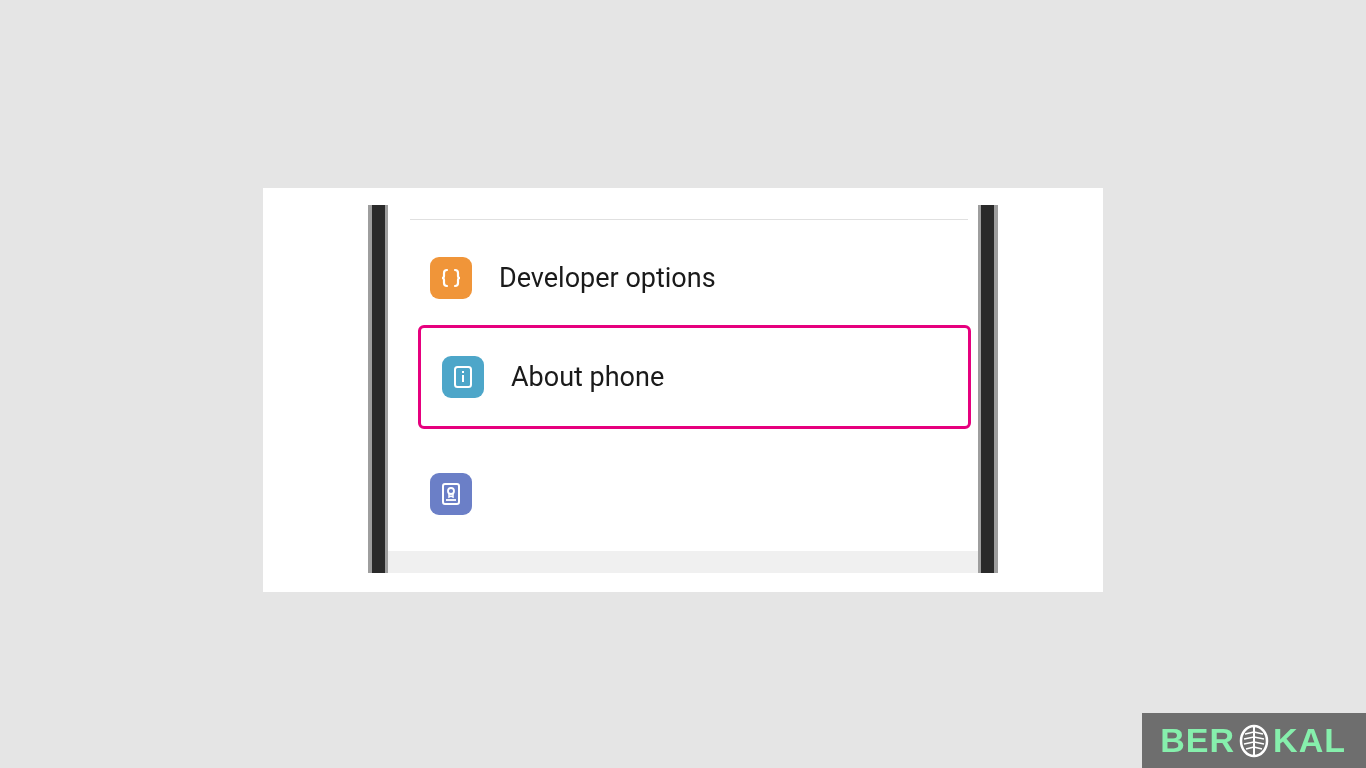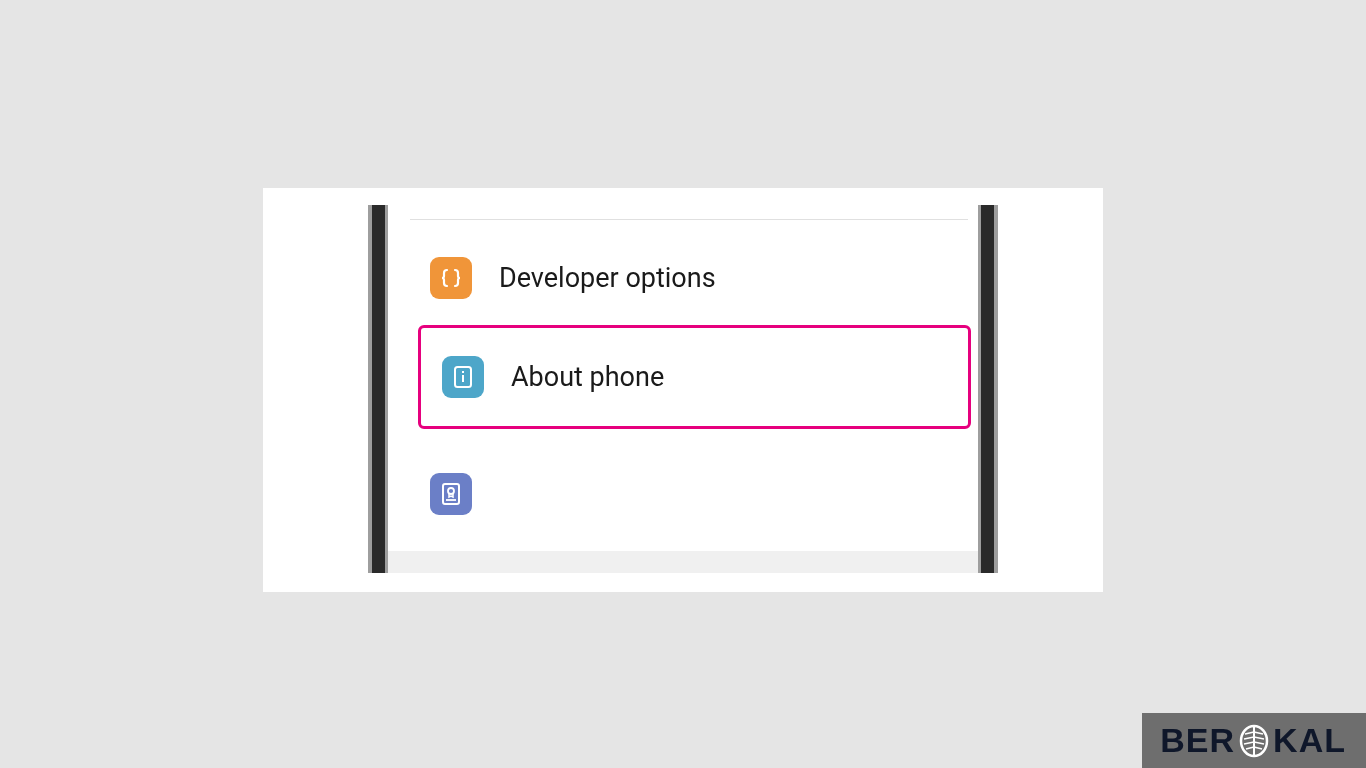--- a/index.html
+++ b/index.html
@@ -129,21 +129,21 @@
       position: absolute;
       bottom: 0;
       right: 0;
       background-color: #6e6e6e;
       padding: 8px 20px 8px 18px;
       display: flex;
       align-items: center;
       gap: 4px;
     }
     .watermark-text {
-      color: #0f172a;
+      color: #86efac;
       font-size: 34px;
       font-weight: 700;
       letter-spacing: 1px;
       font-family: Arial, sans-serif;
     }
     .watermark-icon {
       display: inline-flex;
       align-items: center;
       vertical-align: middle;
     }

